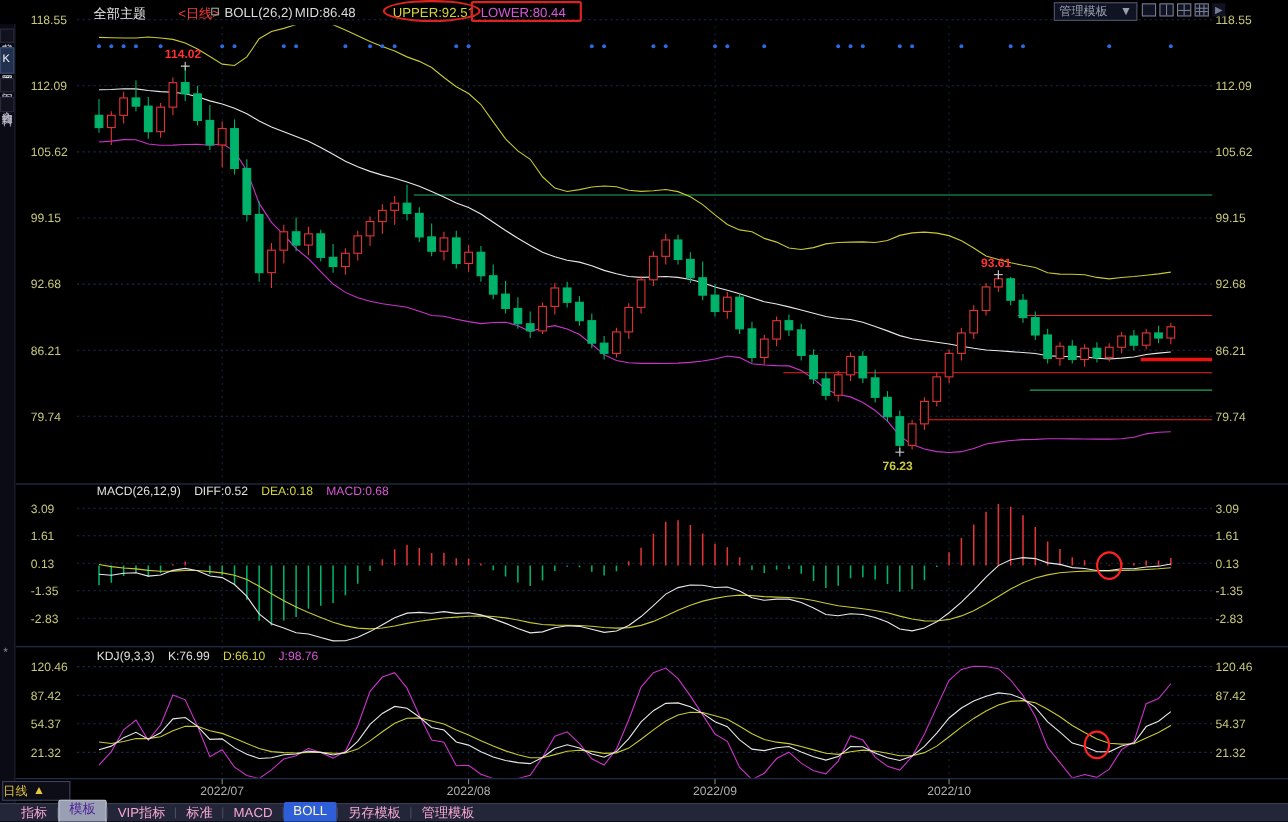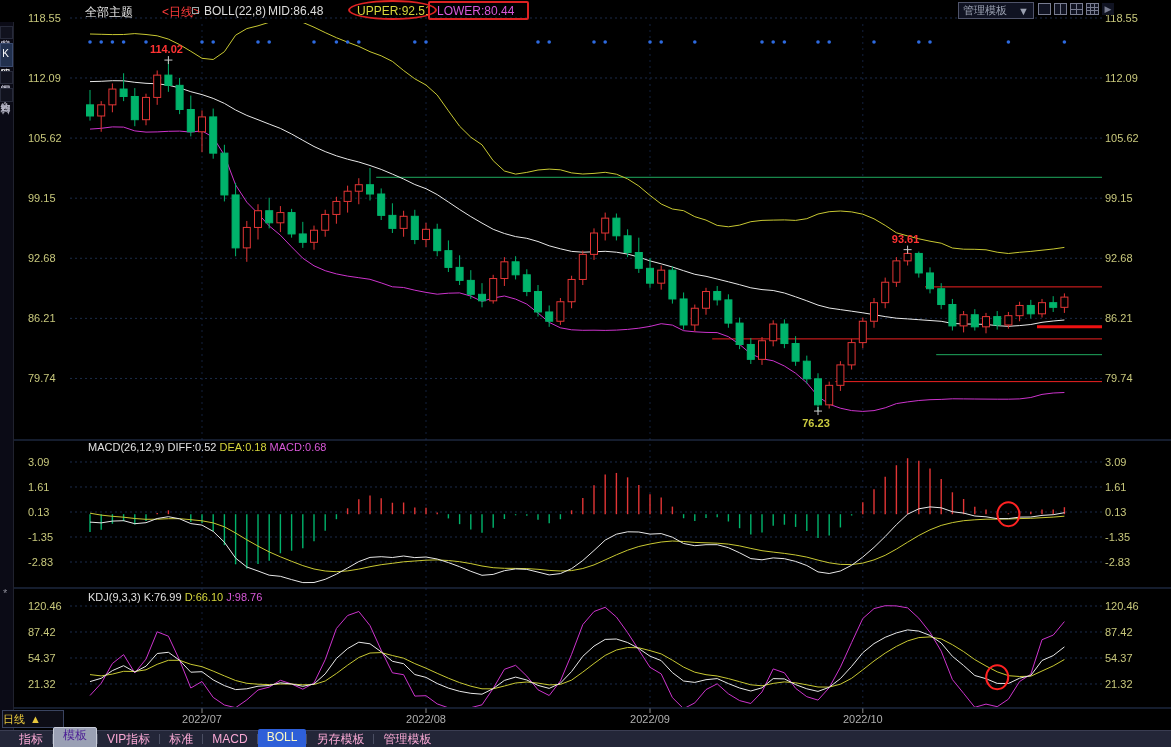--- a/index.html
+++ b/index.html
@@ -23,21 +23,21 @@
   .w-i2{left:1054px;background-image:linear-gradient(#787c90,#787c90);background-size:1px 100%;background-position:50% 0;background-repeat:no-repeat}
   .w-i3{left:1070px;background-image:linear-gradient(#787c90,#787c90),linear-gradient(#787c90,#787c90);background-size:1px 100%,100% 1px;background-position:50% 0,0 50%;background-repeat:no-repeat}
   .w-i4{left:1086px;background-image:linear-gradient(#787c90,#787c90),linear-gradient(#787c90,#787c90),linear-gradient(#787c90,#787c90),linear-gradient(#787c90,#787c90);background-size:1px 100%,1px 100%,100% 1px,100% 1px;background-position:33% 0,66% 0,0 33%,0 66%;background-repeat:no-repeat}
   .w-arr{left:1102px;border:none;width:12px;height:12px;color:#787c90;font-size:9px;line-height:12px;text-align:center}
   
   .side{position:absolute;left:0;top:22px;width:14px;height:708px;background:#0b0b16;border-right:1px solid #20222e;z-index:5;display:flex;flex-direction:column;align-items:center;padding-top:2px}
   .side .sitem{writing-mode:vertical-rl;text-orientation:upright;font-size:10px;color:#b8b8c8;border:1px solid #272a3a;background:#11121e;margin:2px 0;padding:4px 0;width:13px;text-align:center;letter-spacing:1px}
   .side .sitem.sel{background:#21304e;color:#fff;border-color:#3a4a6e}
   
   .pane-title{position:absolute;left:88px;font-size:11px;z-index:4;white-space:nowrap}
-  .pane-title span{}
+  .pane-title span{margin-right:9px}
   .t-white{color:#e0e0e0}.t-yellow{color:#d6d63c}.t-magenta{color:#d858d8}
   #macd-title{top:441px}
   #kdj-title{top:591px}
   .kdj-star{position:absolute;left:3px;top:587px;color:#8a8a96;font-size:11px;z-index:6}
   
   .period-box{position:absolute;left:2px;top:710px;width:62px;height:18px;border:1px solid #3a4460;background:#0d0d16;color:#e8c83c;font-size:11px;display:flex;align-items:center;justify-content:flex-start;gap:5px;z-index:5}
   
   .tabs{position:absolute;left:0;top:730px;width:100%;height:17px;background:#232638;border-top:1px solid #3a3d52;display:flex;align-items:center;padding-left:10px;z-index:6}
   .tab{font-size:12px;color:#f9a8d4;padding:0 9px;height:15px;line-height:15px}
   .tab.raised{background:#9aa0b4;color:#4c1d95;border:1px solid #c8ccd8;border-radius:2px;height:24px;line-height:14px}
@@ -451,21 +451,21 @@
       <line x1="804" y1="407.063928" x2="804" y2="415.063928" stroke="#cccccc"></line>
       <text x="802" y="427.063928" fill="#cbcb3f" font-size="11" text-anchor="middle" font-weight="bold">76.23</text>
       <ellipse cx="994.4" cy="514.19596" rx="11" ry="12" stroke="#ff2222" stroke-width="2" fill="none"></ellipse>
       <ellipse cx="983.1999999999999" cy="677.1611076148521" rx="11" ry="12" stroke="#ff2222" stroke-width="2" fill="none"></ellipse>
     </svg>
 
   <div class="hdr">
     <span class="htxt h-sym">全部主题</span>
     <span class="htxt h-per">&lt;日线&gt;</span>
     <span class="h-ind-icon"></span>
-    <span class="htxt h-boll">BOLL(22,8)</span>
+    <span class="htxt h-boll">BOLL(26,2)</span>
     <span class="htxt h-mid">MID:86.48</span>
     <span class="htxt h-upper">UPPER:92.51</span>
     <span class="htxt h-lower">LOWER:80.44</span>
     <span class="upper-ellipse"></span>
     <span class="lower-box"></span>
     <div class="theme-dd">
       <span>管理模板</span>
       <span>▼</span>
     </div>
     <span class="wicon w-i1"></span>

